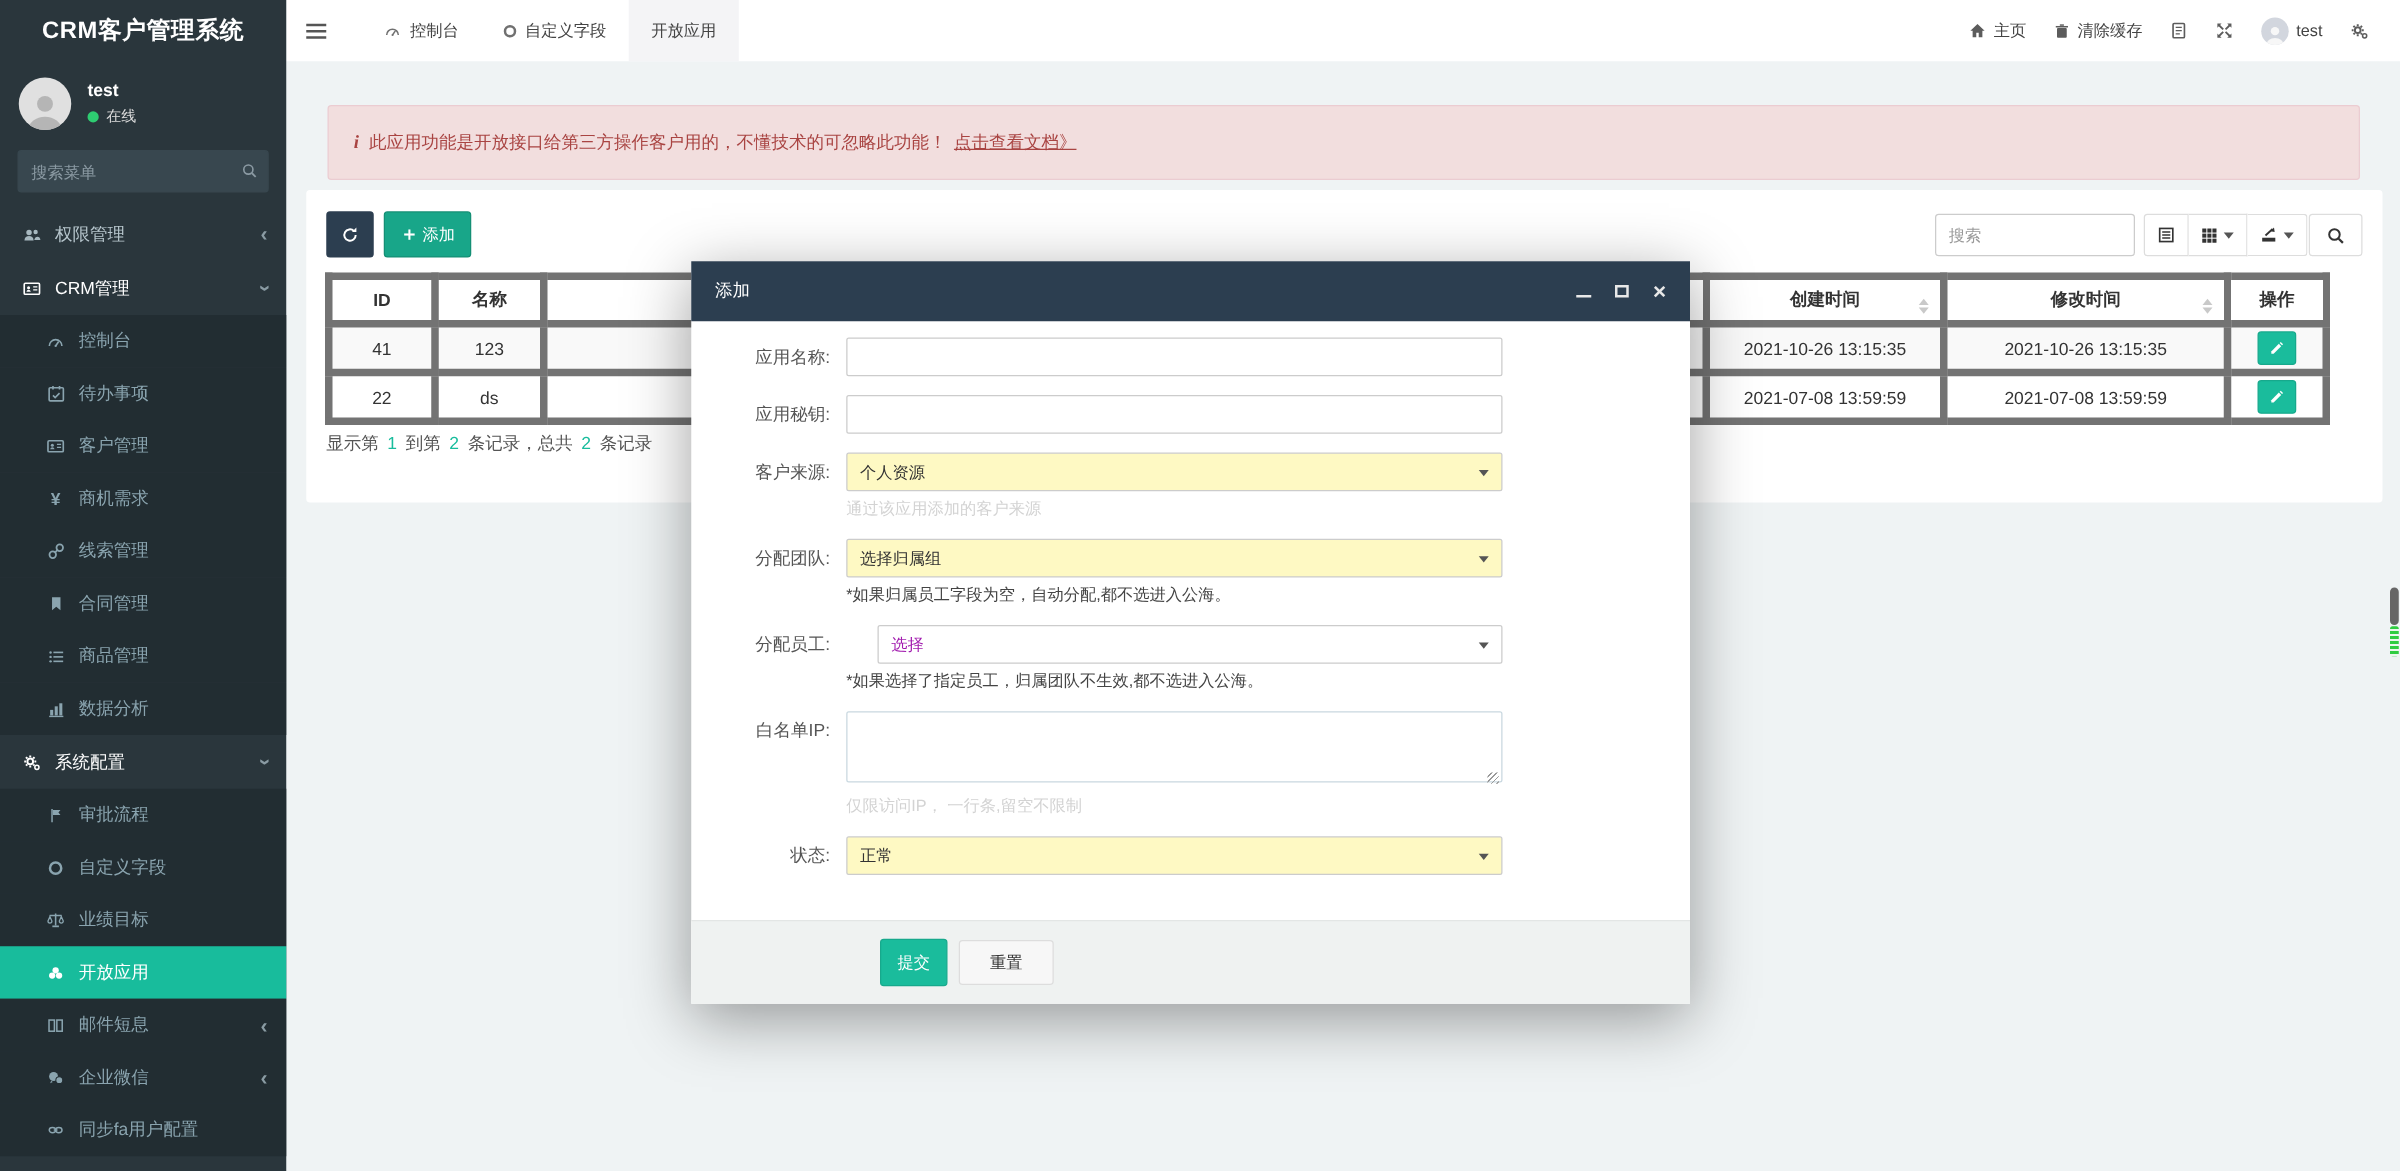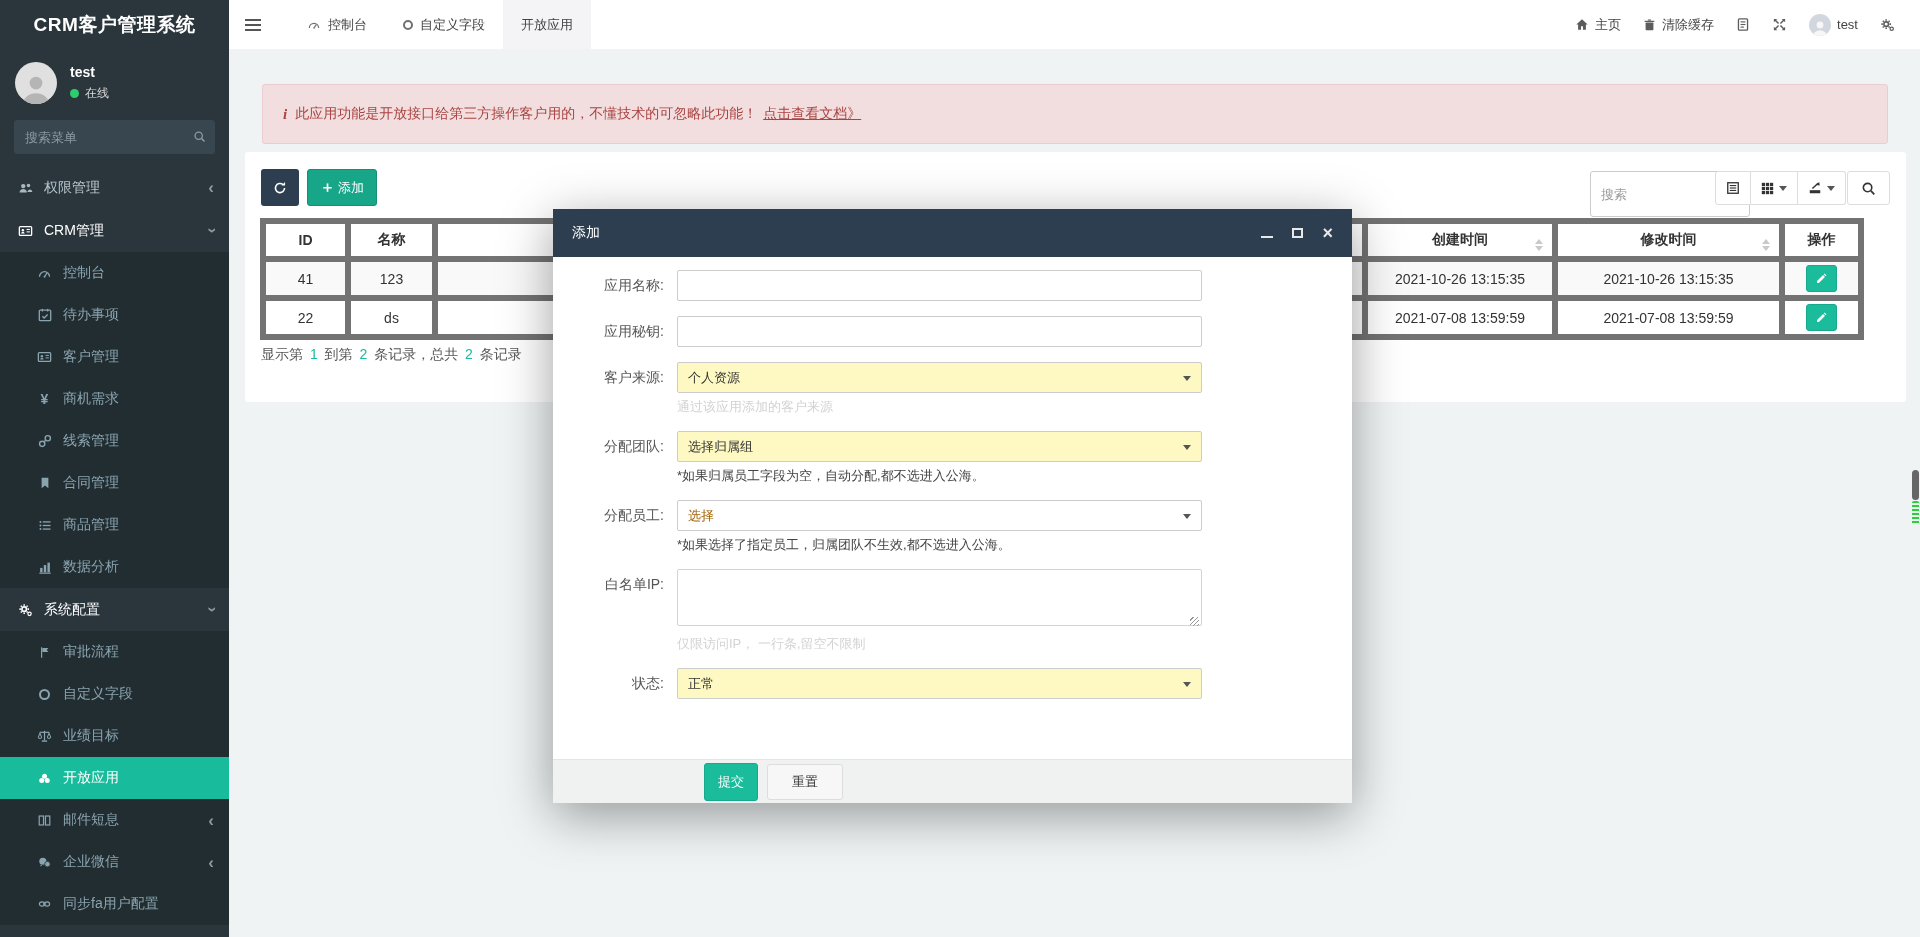--- a/index.html
+++ b/index.html
@@ -56,21 +56,21 @@
   .alert { position:absolute; left:262px; top:84px; width:1626px; height:60px; background:#f2dede; border:1px solid #ebccd1; border-radius:3px; color:#a94442; font-size:14px; display:flex; align-items:center; padding:0 20px; z-index:2;}
   .alert b { font-family:"Liberation Serif","DejaVu Serif",serif; font-style:italic; font-weight:bold; margin-right:8px; font-size:15px;}
   .alert a { color:#a94442; text-decoration:underline; font-weight:normal; margin-left:6px; cursor:pointer;}
 
   
   .card { position:absolute; left:245px; top:152px; width:1661px; height:250px; background:#fff; border-radius:3px; z-index:2; }
   .btn-refresh { position:absolute; left:16px; top:17px; width:38px; height:37px; background:#2c3e50; border:none; border-radius:3px; color:#fff; display:flex; align-items:center; justify-content:center; cursor:pointer; }
   .btn-add { position:absolute; left:62px; top:17px; height:37px; padding:0 12px; background:#18a689; border:1px solid #148f75; border-radius:3px; color:#fff; font-size:13px; display:flex; align-items:center; gap:3px; cursor:pointer; }
   .btn-add .plus { font-size:15px; font-weight:bold; }
   .search-box { position:absolute; left:1303px; top:19px; width:160px; }
-  .search-box input { width:100%; height:46px; border:1px solid #ccc; border-radius:3px; padding:0 10px; font-size:13px; color:#555; outline:none;margin-left:42px; }
+  .search-box input { width:100%; height:34px; border:1px solid #ccc; border-radius:3px; padding:0 10px; font-size:13px; color:#555; outline:none; }
   .search-box input::placeholder { color:#999; }
   .tgroup { position:absolute; left:1470px; top:19px; height:34px; display:flex; }
   .tb { border:1px solid #ddd; background:#fff; display:flex; align-items:center; gap:5px; padding:0 10px; color:#333; cursor:pointer; }
   .tb + .tb { border-left:none; }
   .tb:first-child { border-radius:3px 0 0 3px; }
   .tb:last-child { border-radius:0 3px 3px 0; }
   .btn-search { position:absolute; left:1602px; top:19px; width:43px; height:34px; border:1px solid #ddd; background:#fff; border-radius:3px; display:flex; align-items:center; justify-content:center; cursor:pointer; color:#333;}
   .caret { width:0; height:0; border:4px solid transparent; border-top:5px solid #555; margin-top:4px;}
   table.tbl { position:absolute; left:15px; top:66px; width:1598px; border-collapse:collapse; table-layout:fixed; }
   .tbl th, .tbl td { border:6px solid #737373; text-align:center; font-size:14px; color:#333; overflow:hidden; white-space:nowrap; }
@@ -93,30 +93,30 @@
   .wc-min { width:12px; height:2px; background:#e8e8e8; margin-top:8px; }
   .wc-max { width:11px; height:10px; border:2px solid #e8e8e8; }
   .wc-close { font-size:18px; line-height:1; font-weight:bold; }
   .m-body { padding:13px 0 0; }
   .frow { display:flex; margin-bottom:15px; }
   .flabel { width:124px; text-align:right; padding-right:13px; font-size:14px; color:#555; line-height:31px; flex:none;}
   .fctl { width:525px; }
   .txt { width:100%; height:31px; border:1px solid #ccc; border-radius:2px; padding:0 9px; font-size:13px; color:#333; outline:none;}
   .sel { position:relative; height:31px; border:1px solid #ccc; border-radius:2px; background:#fef9c3; display:flex; align-items:center; padding:0 28px 0 10px; font-size:13px; color:#333; cursor:pointer; }
   .sel::after { content:""; position:absolute; right:10px; top:13px; border:4px solid transparent; border-top:5px solid #555; }
-  .sel.placeholder { background:#fff; color:#a16207; }
+  .sel.placeholder { background:#fff; color:#a21caf;margin-left:25px; }
   .ta-wrap { position:relative; }
   .ta { width:100%; height:57px; border:1px solid #c9d8e0; border-radius:2px; padding:6px 9px; font-size:13px; resize:none; outline:none; font-family:inherit;}
   .ta-grip { position:absolute; right:3px; bottom:4px; width:9px; height:9px; background:
       repeating-linear-gradient(135deg, transparent 0 2px, #999 2px 3px); cursor:nwse-resize;}
   .hint { font-size:13px; margin-top:5px; }
   .hint.muted { color:#d3d3d3; }
   .hint.dark { color:#444; }
   .mt10 { margin-top:10px; } .mt7 { margin-top:8px; }
-  .m-foot { position:absolute; left:0; bottom:0; width:100%; height:44px; background:#eff2f1; border-top:1px solid #e3e6e5; display:flex; align-items:center; padding-left:151px; gap:9px; }
+  .m-foot { position:absolute; left:0; bottom:0; width:100%; height:67px; background:#eff2f1; border-top:1px solid #e3e6e5; display:flex; align-items:center; padding-left:151px; gap:9px; }
   .btn-submit { background:#1abc9c; border:1px solid #17a98c; color:#fff; border-radius:3px; padding:9px 13px; font-size:13px; cursor:pointer; }
   .btn-reset { background:#f7f7f7; border:1px solid #ddd; color:#333; border-radius:3px; padding:8px 24px; font-size:13px; cursor:pointer; }
 
   
   .sb-thumb { position:absolute; right:1px; top:470px; width:7px; height:30px; background:#666; border-radius:4px; z-index:60; cursor:pointer;}
   .sb-green { position:absolute; right:1px; top:501px; width:7px; height:24px; border-radius:2px;
       background:repeating-linear-gradient(180deg,#2ecc40 0 2px,#eaf7ec 2px 4px); z-index:60; cursor:pointer;}
 </style>
 </head>
 <body>

